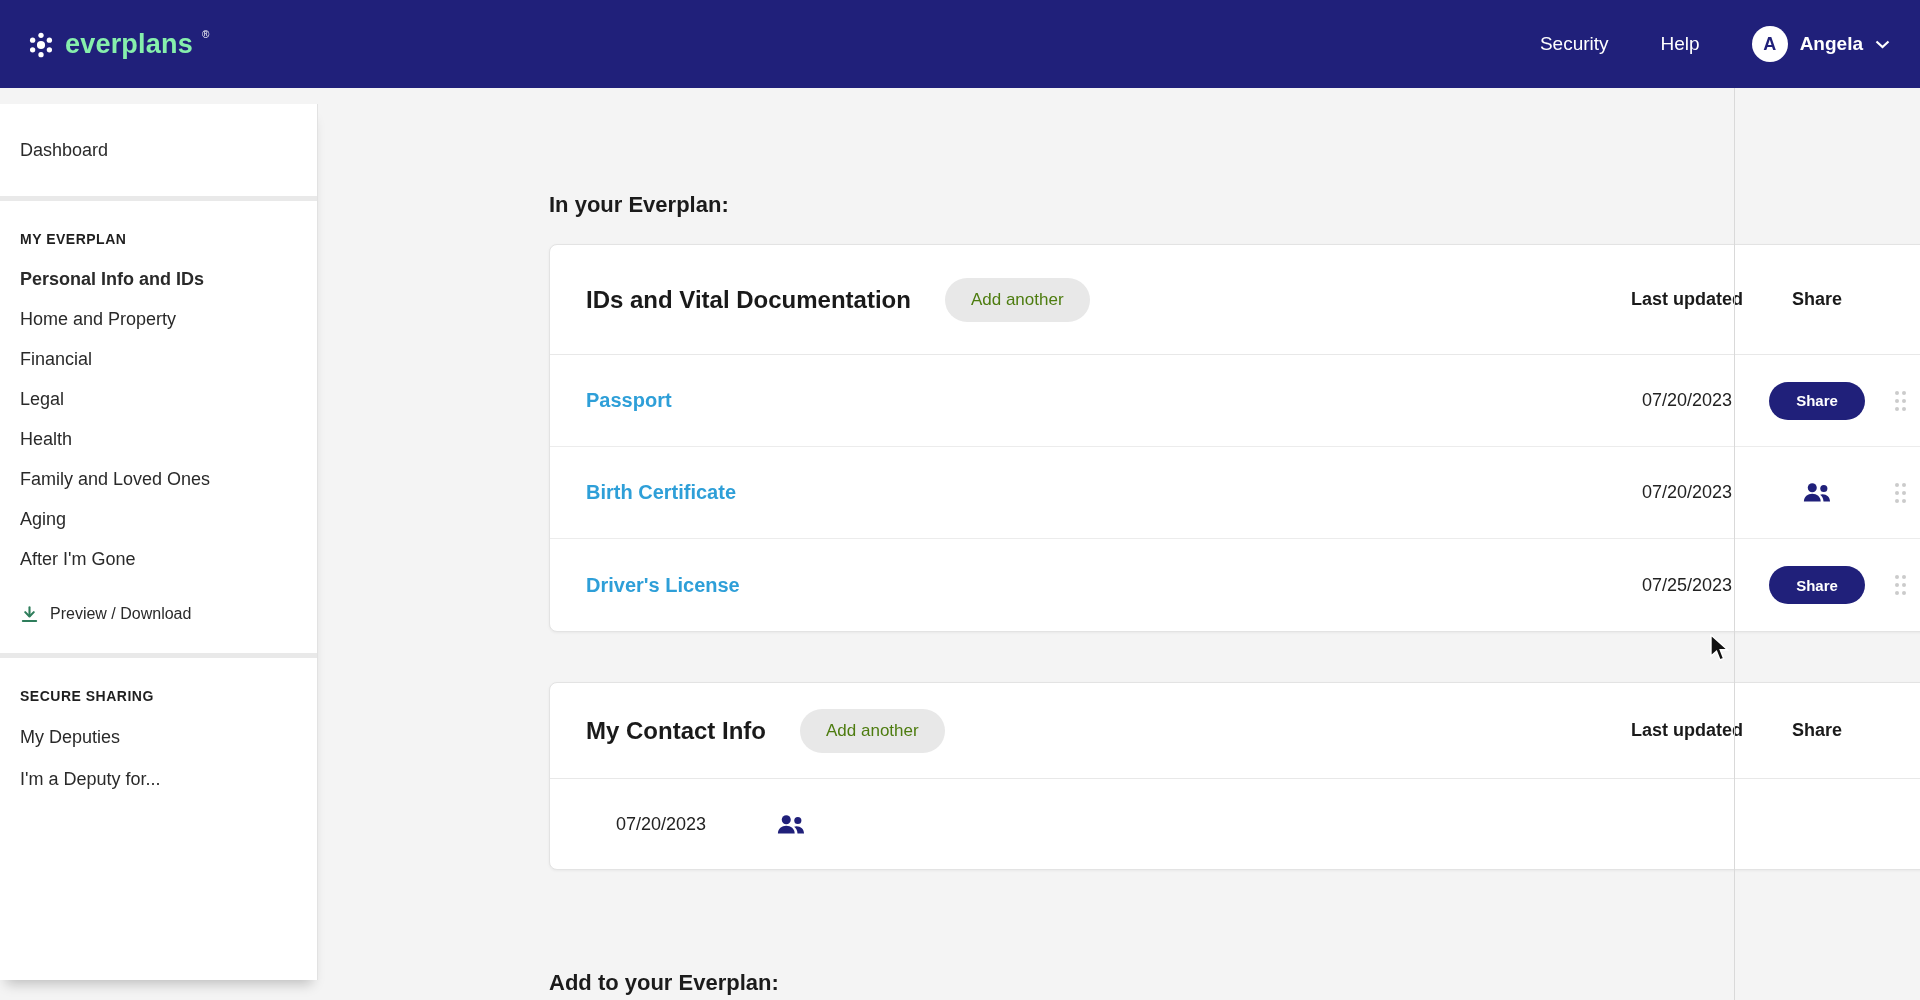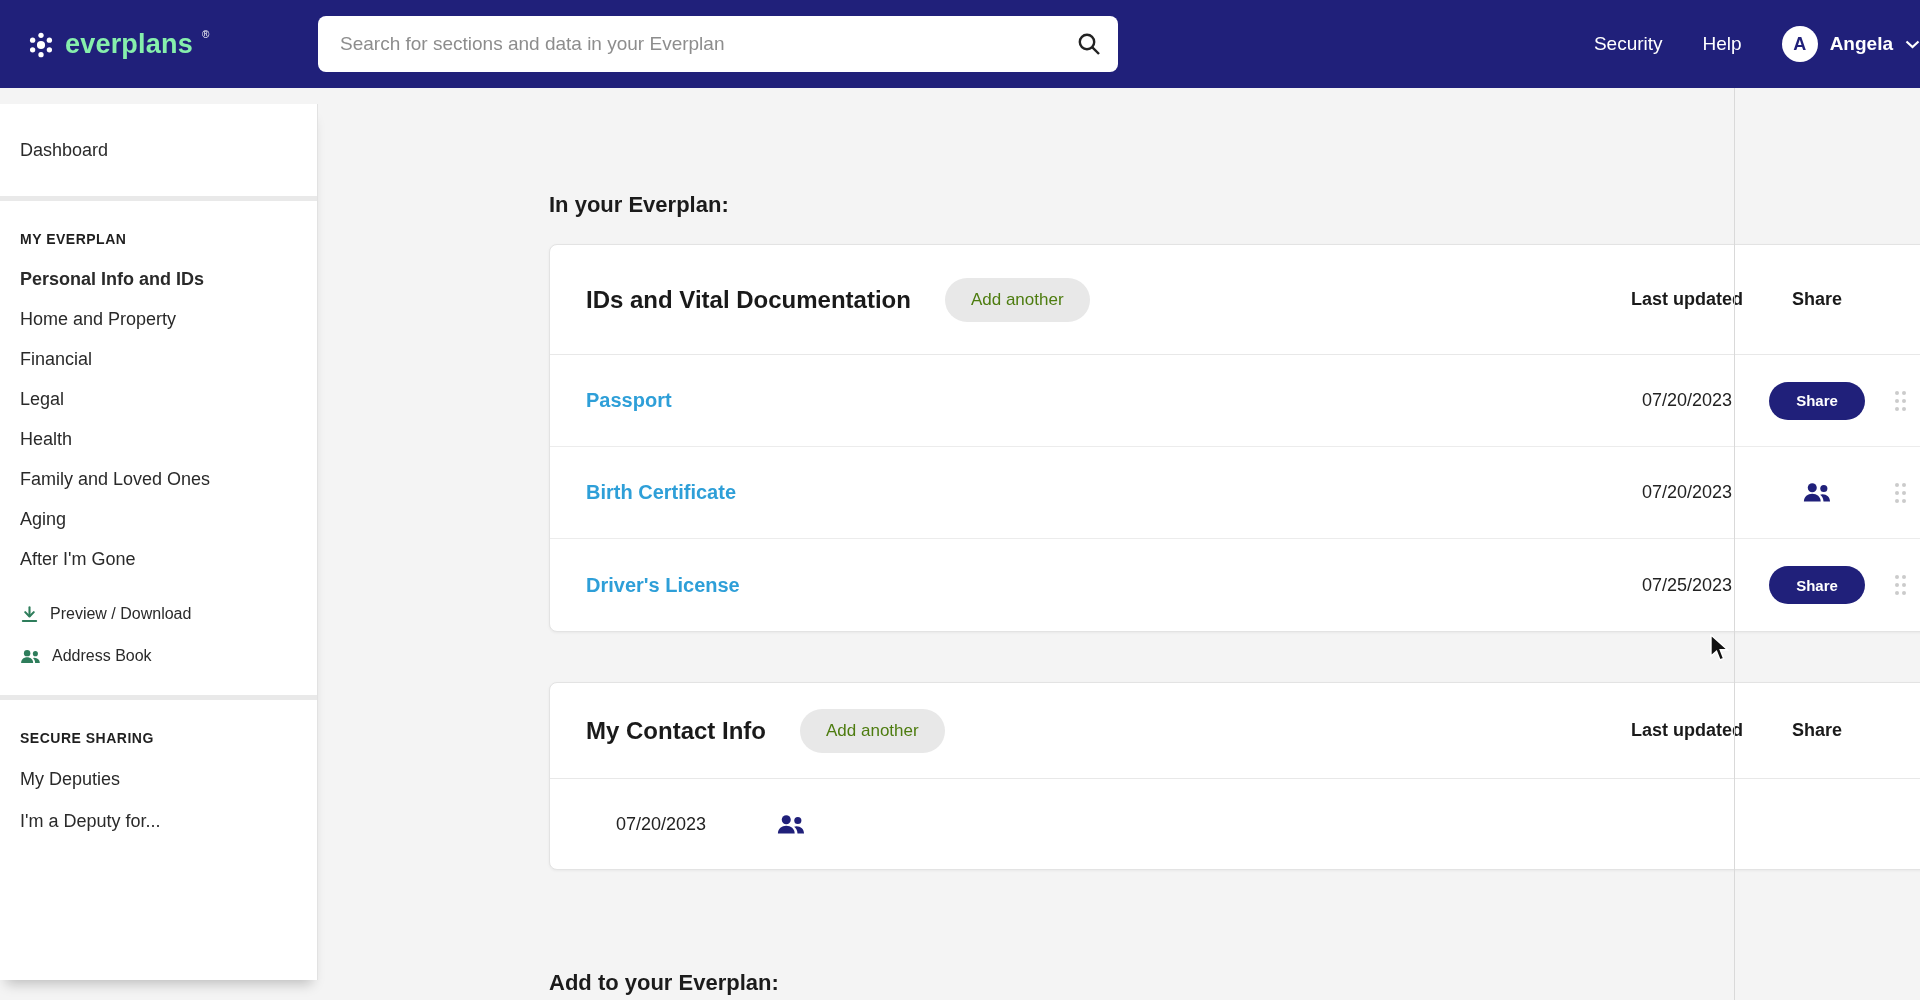--- a/index.html
+++ b/index.html
@@ -27,21 +27,21 @@
   .search-input {
     width:100%; height:100%; border:none; border-radius:8px;
     padding:0 56px 0 22px; font-size:19px; color:#333; background:#fff;
     font-family:"Liberation Sans", sans-serif; outline:none;
   }
   .search-input::placeholder { color:#8d8d8d; }
   .search-icon {
     position:absolute; right:16px; top:15px; width:26px; height:26px; cursor:pointer;
   }
   .topbar-right {
-    margin-left:auto; display:flex; align-items:center; gap:40px; 
+    margin-left:auto; display:flex; align-items:center; gap:52px; padding-right:30px;
   }
   .top-link { color:#fff; font-size:19px; cursor:pointer; }
   .user { display:flex; align-items:center; gap:12px; cursor:pointer; }
   .avatar {
     width:36px; height:36px; border-radius:50%; background:#fff;
     color:#20207a; font-weight:bold; font-size:18px;
     display:flex; align-items:center; justify-content:center;
   }
   .user-name { color:#fff; font-size:19px; font-weight:bold; }
 
@@ -139,29 +139,20 @@
       <circle cx="26.5" cy="11.5" r="3"></circle>
       <circle cx="26.5" cy="22.5" r="3"></circle>
       <circle cx="17" cy="28" r="3"></circle>
       <circle cx="7.5" cy="22.5" r="3"></circle>
       <circle cx="7.5" cy="11.5" r="3"></circle>
     </svg>
     <span class="logo-text">everplans</span>
     <span class="logo-reg">®</span>
   </div>
 
-  <div class="search">
-    <input class="search-input" type="text" placeholder="Search for sections and data in your Everplan" style="">
-    <span class="search-icon">
-      <svg width="26" height="26" viewBox="0 0 26 26" fill="none" stroke="#222" stroke-width="2.4">
-        <circle cx="11" cy="11" r="7.2"></circle>
-        <line x1="16.4" y1="16.4" x2="23" y2="23"></line>
-      </svg>
-    </span>
-  </div>
 
   <div class="topbar-right">
     <span class="top-link">Security</span>
     <span class="top-link">Help</span>
     <div class="user">
       <span class="avatar">A</span>
       <span class="user-name">Angela</span>
       <svg class="chev" width="15" height="9" viewBox="0 0 15 9" fill="none" stroke="#fff" stroke-width="2.2">
         <polyline points="1.5,1.5 7.5,7 13.5,1.5"></polyline>
       </svg>
@@ -189,31 +180,20 @@
     <div class="sb-tool">
       <span style="display:flex;">
         <svg width="19" height="19" viewBox="0 0 20 20" fill="none" stroke="#2e7d5b" stroke-width="2.2" stroke-linecap="round" stroke-linejoin="round">
           <line x1="10" y1="2.5" x2="10" y2="11.5"></line>
           <polyline points="5.5,7.5 10,12 14.5,7.5"></polyline>
           <line x1="3" y1="16.8" x2="17" y2="16.8"></line>
         </svg>
       </span>
       <span>Preview / Download</span>
     </div>
-    <div class="sb-tool">
-      <span style="display:flex;">
-        <svg width="21" height="15" viewBox="0 0 28 20" fill="#2e7d5b">
-          <circle cx="9.5" cy="5.5" r="4.3"></circle>
-          <path d="M1.5 18.5c0-4.6 3.7-7.4 8-7.4s8 2.8 8 7.4z"></path>
-          <circle cx="20.5" cy="6.2" r="3.4"></circle>
-          <path d="M19.2 11.7c4.2 0.2 7.2 2.8 7.2 6.8h-6.2c-0.2-2.8-1.3-5.1-3.2-6.4z"></path>
-        </svg>
-      </span>
-      <span>Address Book</span>
-    </div>
   </div>
 
   <div class="sb-divider second"></div>
 
   <div class="sb-header">SECURE SHARING</div>
   <nav class="sb-secure-items">
     <div class="sb-item">My Deputies</div>
     <div class="sb-item">I'm a Deputy for...</div>
   </nav>
 </aside>

